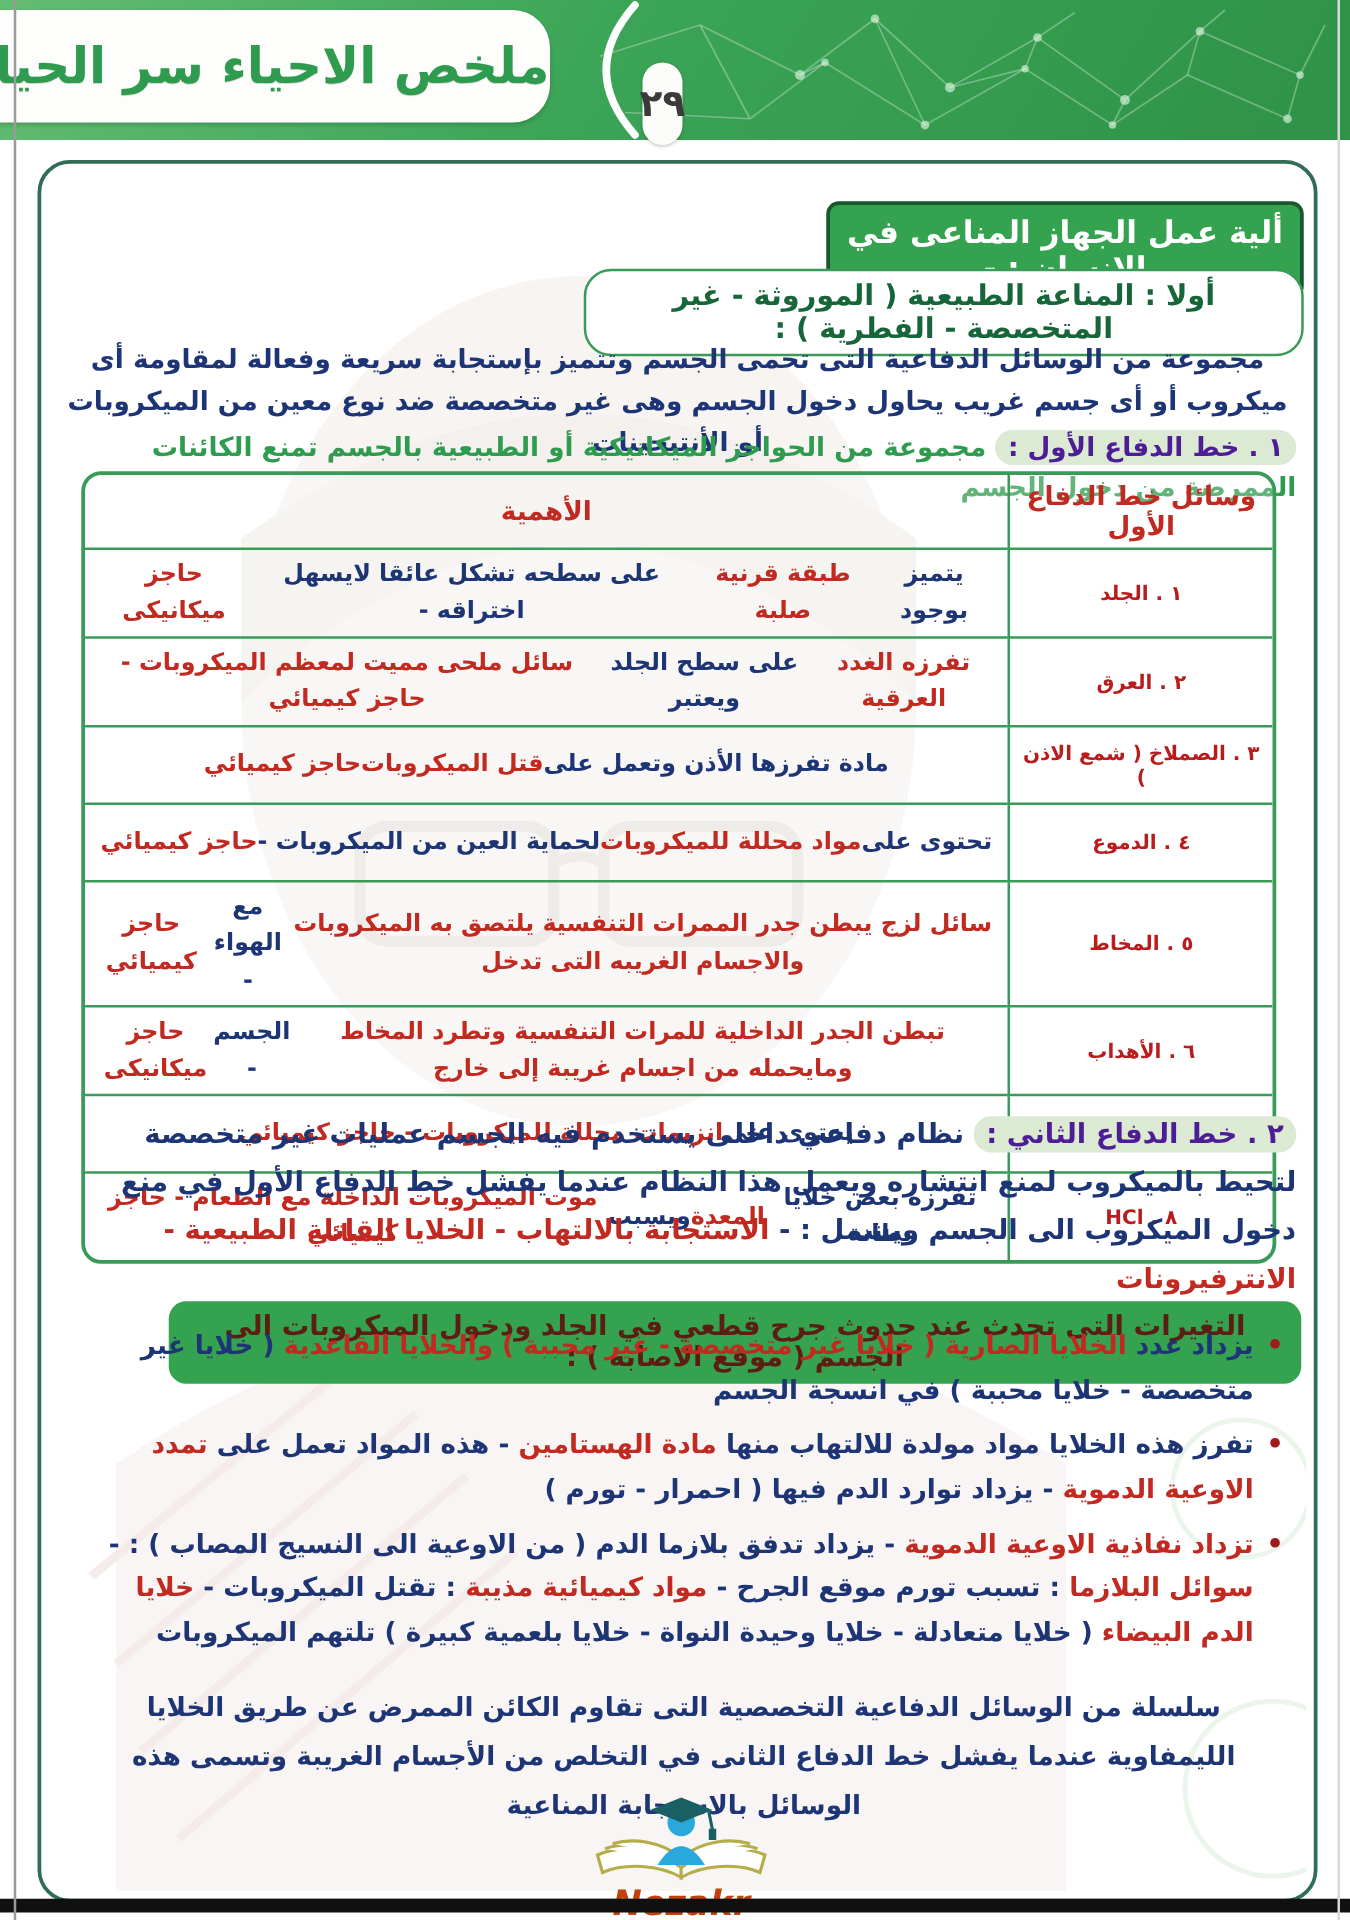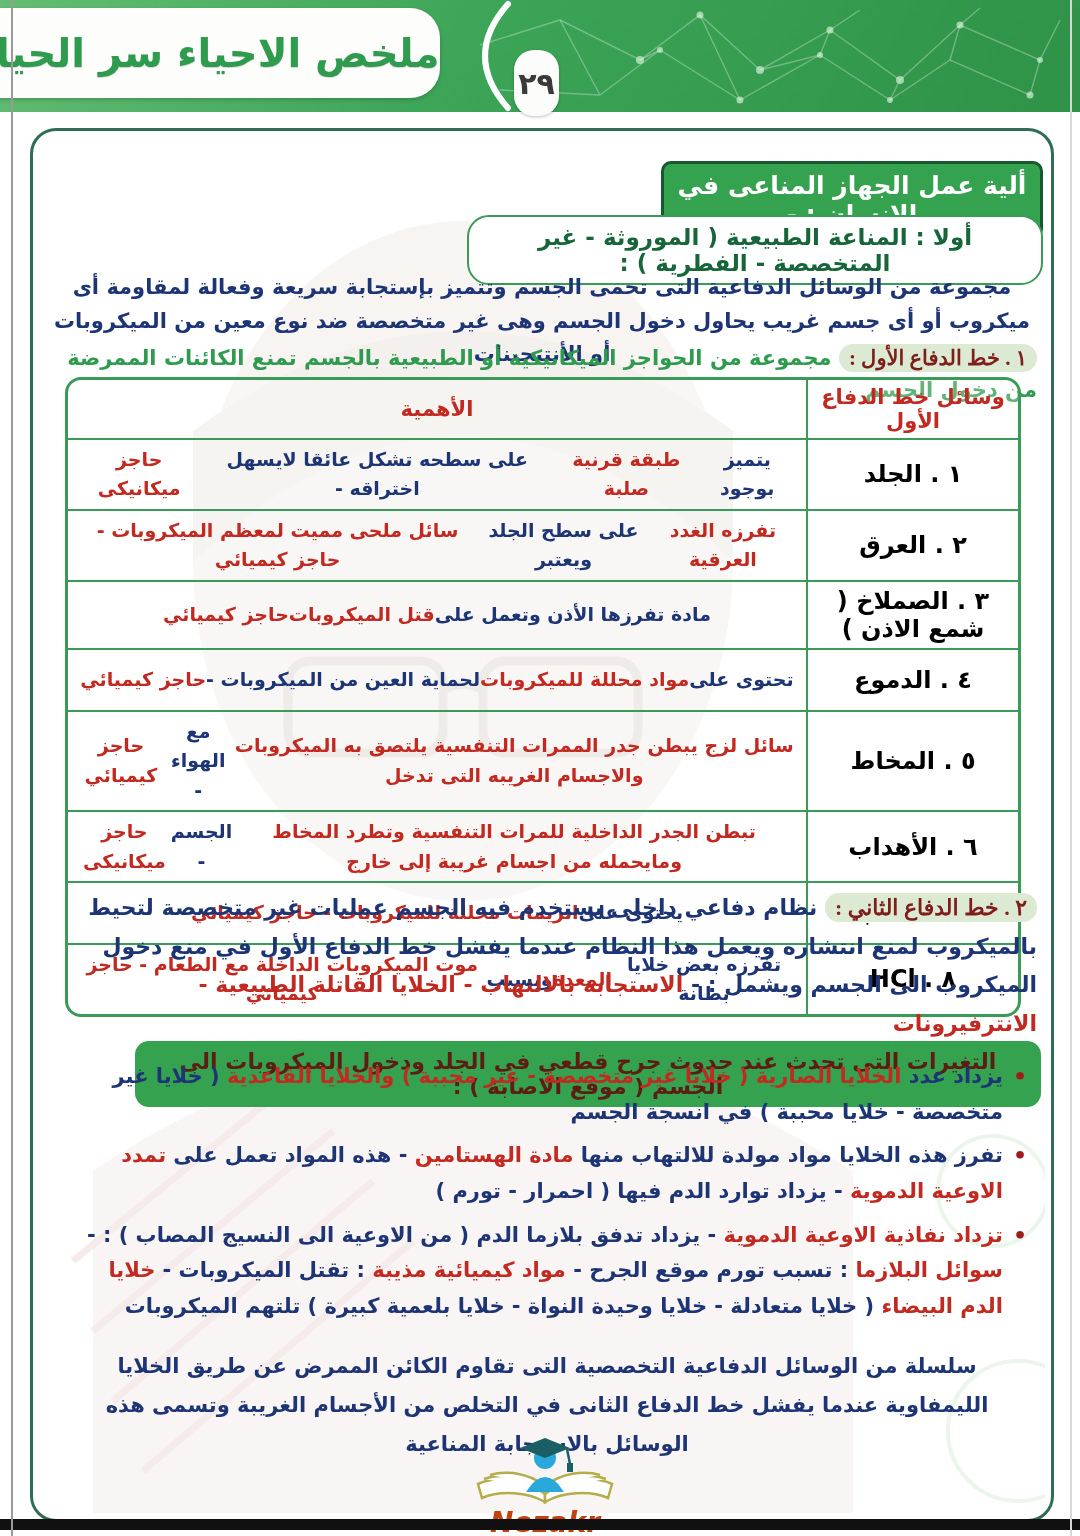--- a/index.html
+++ b/index.html
@@ -13,21 +13,21 @@
   
   .header-band{position:absolute;top:0;left:0;width:1080px;height:112px;
     background:linear-gradient(120deg,#63bd72 0%,#3ba457 45%,#2e9247 100%);z-index:2;}
   .header-band svg{position:absolute;top:0;left:0;}
   .brand-pill{position:absolute;top:8px;left:-28px;width:468px;height:90px;background:#fdfdfb;
     border-radius:30px;display:flex;align-items:center;justify-content:center;z-index:3;
     box-shadow:0 2px 4px rgba(0,0,0,.18);}
   .brand-pill span{color:#2f9b4e;font-size:40px;font-weight:bold;letter-spacing:-1px;
     text-shadow:0 1px 0 rgba(0,0,0,.15);}
   .brand-arc{position:absolute;top:0;left:446px;z-index:3;}
-  .page-tab{position:absolute;top:50px;left:514px;width:45px;height:66px;background:#fcfcfa;
+  .page-tab{position:absolute;top:50px;left:514px;width:32px;height:66px;background:#fcfcfa;
     border-radius:20px;display:flex;align-items:center;justify-content:center;z-index:4;
     box-shadow:0 1px 3px rgba(0,0,0,.25);}
   .page-tab span{font-size:30px;font-weight:bold;color:#3a3a3a;}
   
   .main-frame{position:absolute;top:128px;left:30px;width:1018px;height:1388px;
     border:3px solid #2f6e54;border-radius:26px;z-index:1;}
   .watermark{position:absolute;top:0;left:0;z-index:0;pointer-events:none;}
   .block{position:absolute;z-index:2;}
   
   .title-badge{top:30px;right:8px;width:356px;background:#35a24f;border:3px solid #18582e;
@@ -35,28 +35,28 @@
   .title-badge span{color:#ffffff;font-size:25px;font-weight:bold;}
   
   .subtitle-badge{top:84px;right:8px;width:548px;background:#ffffff;border:2px solid #3a9b58;
     border-radius:22px;padding:7px 12px;text-align:center;}
   .subtitle-badge span{color:#17663a;font-size:23px;font-weight:bold;}
   
   .intro{top:140px;right:18px;left:18px;text-align:center;color:#1e3575;
     font-size:21px;font-weight:bold;line-height:1.6;}
   
   .line1{top:212px;right:14px;left:10px;font-size:21px;font-weight:bold;line-height:1.5;}
-  .hl-label{background:#dcead3;border-radius:14px;padding:2px 10px;color:#7f1d1d;font-family:Liberation Serif, serif;}
+  .hl-label{background:#dcead3;border-radius:14px;padding:2px 10px;color:#4c1d95;}
   .green-def{color:#2f9b4e;}
   
   .def-table{top:246px;right:30px;left:32px;border:3px solid #3a9b58;border-radius:16px;
     overflow:hidden;display:grid;grid-template-columns:212px 1fr;background:rgba(255,255,255,.25);}
   .cell{border-bottom:2px solid #3a9b58;display:flex;align-items:center;justify-content:center;
     padding:5px 10px;text-align:center;font-weight:bold;}
-  .cell.means{border-left:2px solid #3a9b58;color:#000000;font-size:24px;min-height:50px;}
+  .cell.means{border-left:2px solid #3a9b58;color:#b91c1c;font-size:16px;min-height:50px;}
   .cell.importance{font-size:19px;line-height:1.55;min-height:50px;}
   .cell.head{min-height:38px;color:#c22a21;font-size:21px;}
   .row-last{border-bottom:none;}
   .c-navy{color:#1e3575;}
   .c-red{color:#c22a21;}
   
   .line2{top:758px;right:14px;left:40px;font-size:22px;font-weight:bold;line-height:1.75;
     text-align:right;color:#1e3575;}
   
   .changes-box{top:910px;right:10px;width:878px;background:#35a24f;border-radius:14px;

